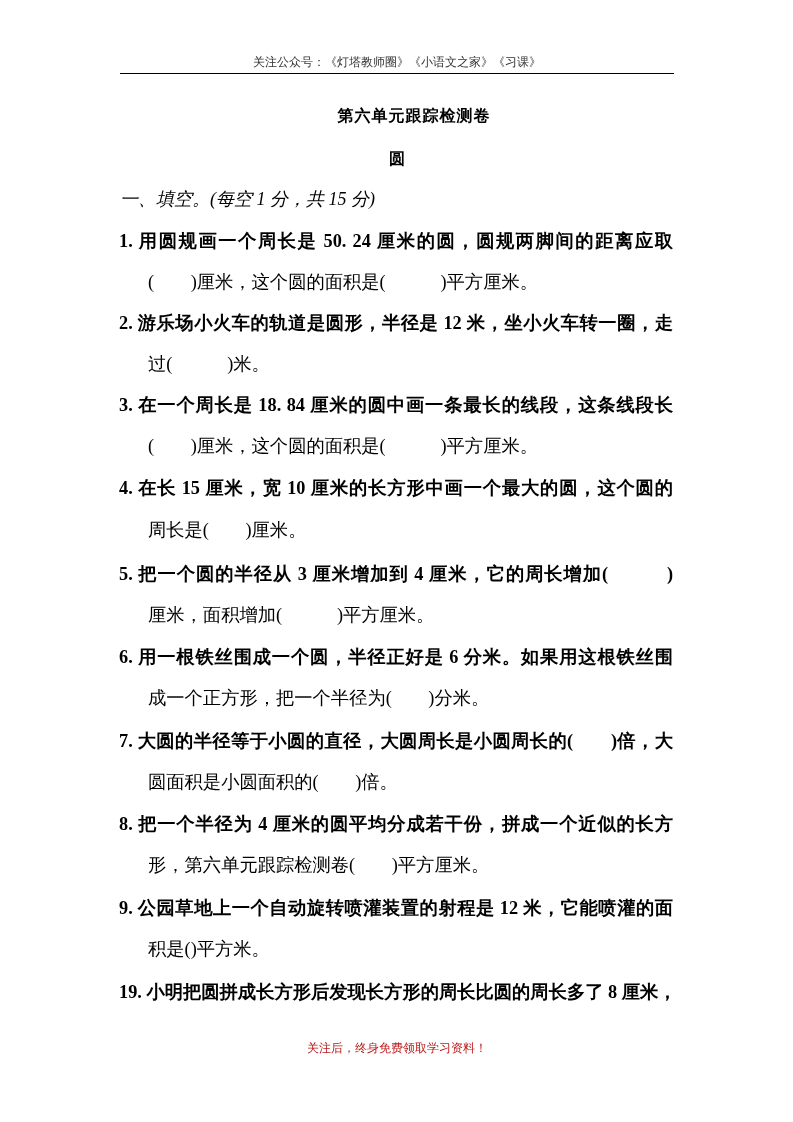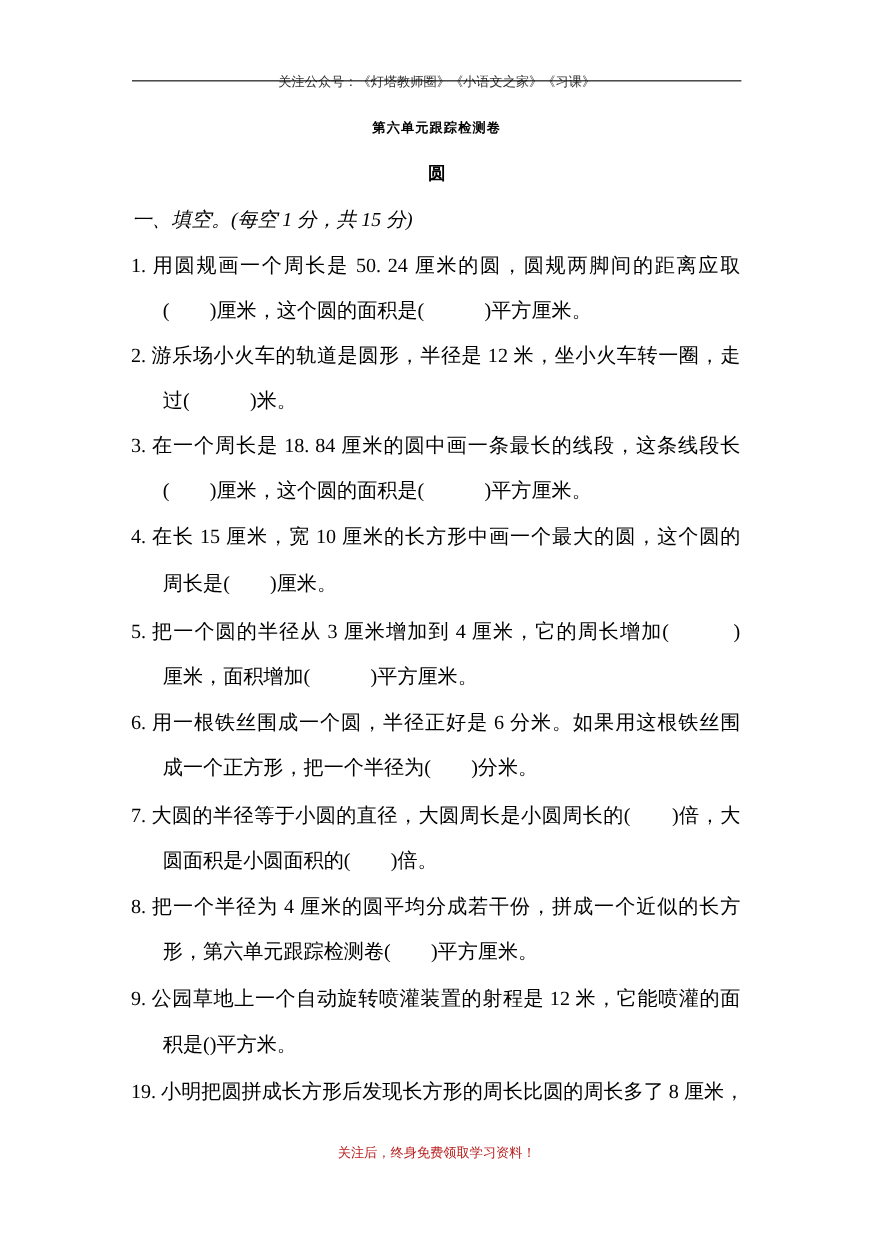--- a/index.html
+++ b/index.html
@@ -18,37 +18,36 @@
     .page-header {
       position: absolute;
       left: 120px;
       top: 54px;
       width: 554px;
       text-align: center;
       font-size: 12px;
       color: #333333;
       line-height: 16px;
       white-space: nowrap;
-      margin-top: 12px;
     }
     .header-rule {
       position: absolute;
       left: 120px;
       top: 73px;
       width: 554px;
       height: 0;
       border-top: 1.5px solid #000000;
     }
     .doc-title {
       position: absolute;
-      left: 120px;
+      left: 137px;
       top: 105px;
       width: 554px;
       text-align: center;
-      font-size: 12px;
+      font-size: 16px;
       font-weight: bold;
       letter-spacing: 1px;
       line-height: 22px;
       white-space: nowrap;
     }
     .doc-subtitle {
       position: absolute;
       left: 120px;
       top: 148px;
       width: 554px;
@@ -65,21 +64,21 @@
       line-height: 24px;
       white-space: nowrap;
       font-style: italic;
     }
     .q-line {
       position: absolute;
       font-size: 18.3px;
       line-height: 24px;
       white-space: pre;
     }
-    .q-first { left: 119px; width: 554px; text-align: justify; text-align-last: justify; }
+    .q-first { left: 119px; width: 554px; text-align: justify; text-align-last: justify; font-weight: bold; }
     .q-cont  { left: 148px; }
     .q-num   { display: inline-block; }
     .page-footer {
       position: absolute;
       left: 120px;
       top: 1040px;
       width: 554px;
       text-align: center;
       font-size: 12px;
       color: #b91c1c;

